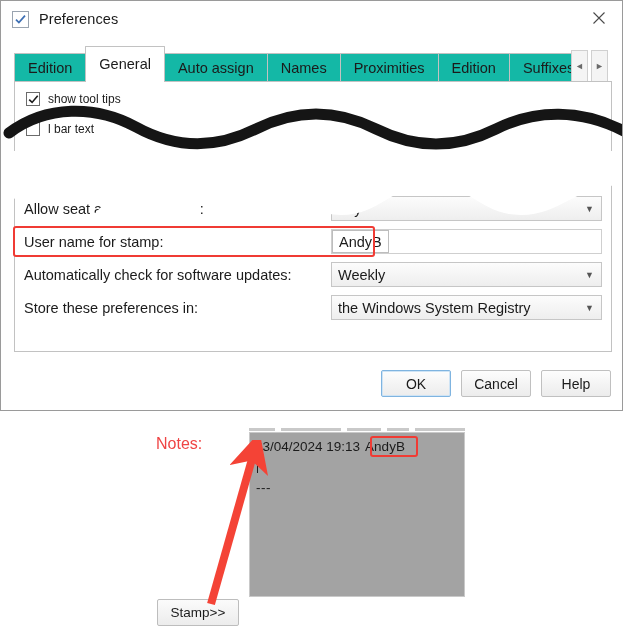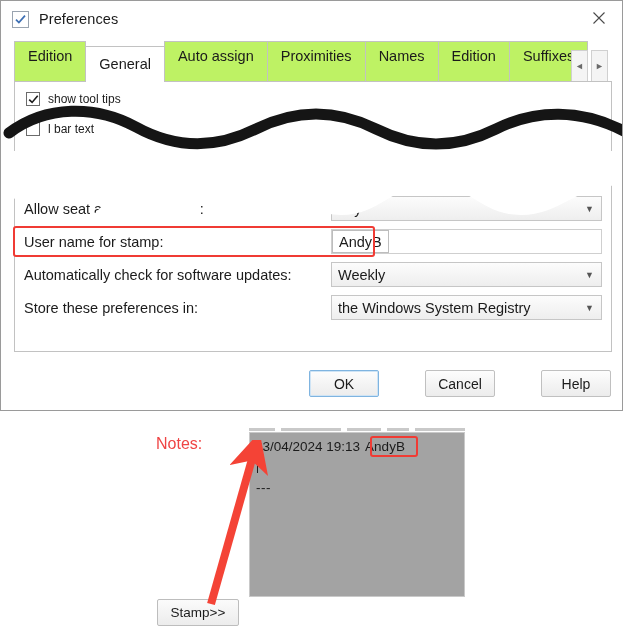--- a/index.html
+++ b/index.html
@@ -74,24 +74,24 @@
     height: 36px;
   }
   #tab-list {
     position: absolute;
     left: 0; top: 0;
     display: flex;
     align-items: flex-end;
     height: 36px;
   }
   .tab {
-    height: 41px;
+    height: 29px;
     line-height: 29px;
     padding: 0 13px;
-    background: #bef264;
+    background: #14b8a6;
     border: 1px solid #c2c2c2;
     border-bottom: none;
     margin-right: -1px;
     font-size: 14.5px;
     color: #1b1b1b;
     box-sizing: border-box;
     border-radius: 1px 1px 0 0;
     white-space: nowrap;
   }
   .tab.selected {
@@ -212,21 +212,20 @@
   .dlg-btn {
     width: 70px; height: 27px;
     background: linear-gradient(#fdfdfd,#ececec);
     border: 1px solid #c0c0c0;
     border-radius: 2px;
     font-size: 14px;
     color: #1b1b1b;
     display: flex; align-items: center; justify-content: center;
     font-family: "Liberation Sans", sans-serif;
     box-sizing: border-box;
-    margin-left: 36px;
   }
   .dlg-btn.default {
     border: 1px solid #7fb4e0;
     box-shadow: 0 0 0 1px #cfe4f5 inset;
   }
 
   
   .wave-svg { position: absolute; pointer-events: none; }
 
   
@@ -331,22 +330,22 @@
         <path d="M1.5 1.5 L12.5 12.5 M12.5 1.5 L1.5 12.5" stroke="#4a4a4a" stroke-width="1.1" fill="none"></path>
       </svg>
     </span>
   </div>
 
   <div id="tab-strip">
     <div id="tab-list">
       <div class="tab">Edition</div>
       <div class="tab selected">General</div>
       <div class="tab">Auto assign</div>
+      <div class="tab">Names</div>
       <div class="tab">Proximities</div>
-      <div class="tab">Names</div>
       <div class="tab">Edition</div>
       <div class="tab">Suffixes</div>
     </div>
     <div id="tab-nav">
       <div class="tab-arrow">◄</div>
       <div class="tab-arrow">►</div>
     </div>
   </div>
 
   <div id="tab-page">

